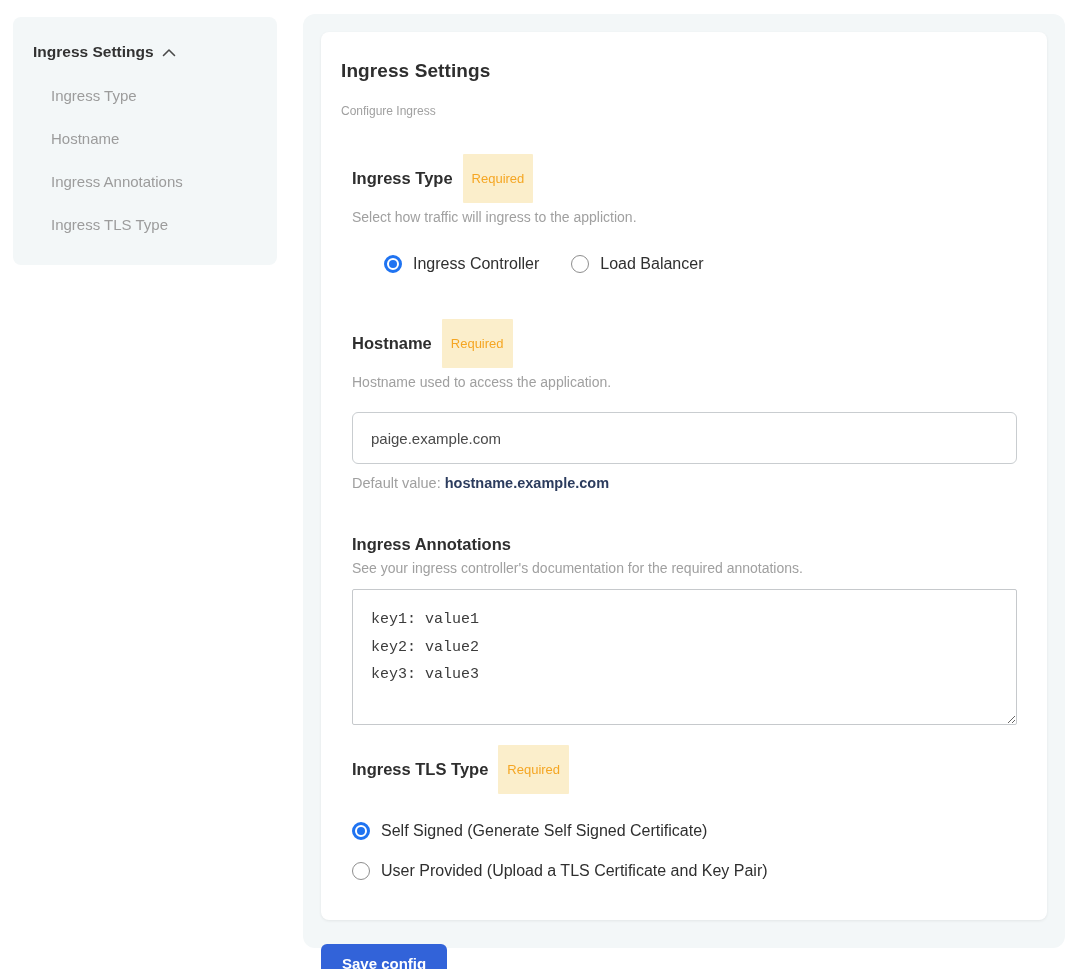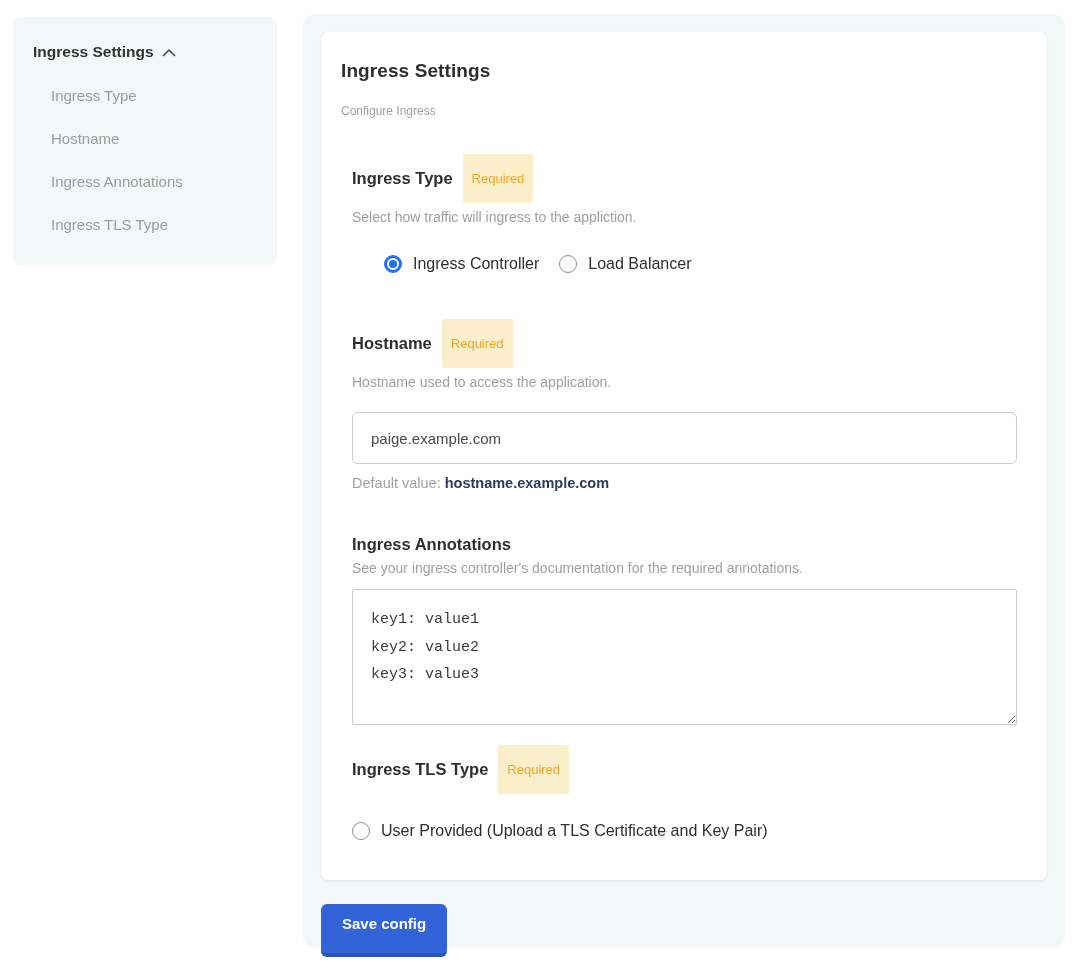--- a/index.html
+++ b/index.html
@@ -75,21 +75,21 @@
     line-height: 1;
   }
   .help {
     margin-top: 6px;
     font-size: 14px; color: #a0a0a0;
   }
 
   
   .radio-row { margin-top: 30px; display: flex; align-items: center; padding-left: 32px; }
   .radio-option { display: flex; align-items: center; cursor: pointer; }
-  .radio-option + .radio-option { margin-left: 20px; }
+  .radio-option + .radio-option { margin-left: 32px; }
   .radio {
     width: 18px; height: 18px;
     border-radius: 50%;
     border: 1.5px solid #8e8e8e;
     background: #fff;
     position: relative;
     flex: 0 0 auto;
   }
   .radio.checked { border: 3px solid #1f73f1; }
   .radio.checked::after {
@@ -239,20 +239,24 @@
     </div>
 
     <div class="section sec-tls">
       <div class="section-head">
         <span class="section-label">Ingress TLS Type</span>
         <span class="badge">Required</span>
       </div>
 
       <div class="radio-stack">
         <label class="radio-option">
+          <span class="radio checked"></span>
+          <span class="radio-label">Self Signed (Generate Self Signed Certificate)</span>
+        </label>
+        <label class="radio-option">
           <span class="radio"></span>
           <span class="radio-label">User Provided (Upload a TLS Certificate and Key Pair)</span>
         </label>
       </div>
     </div>
 
   </section>
 
   <button class="save-btn">Save config</button>
 </main>

